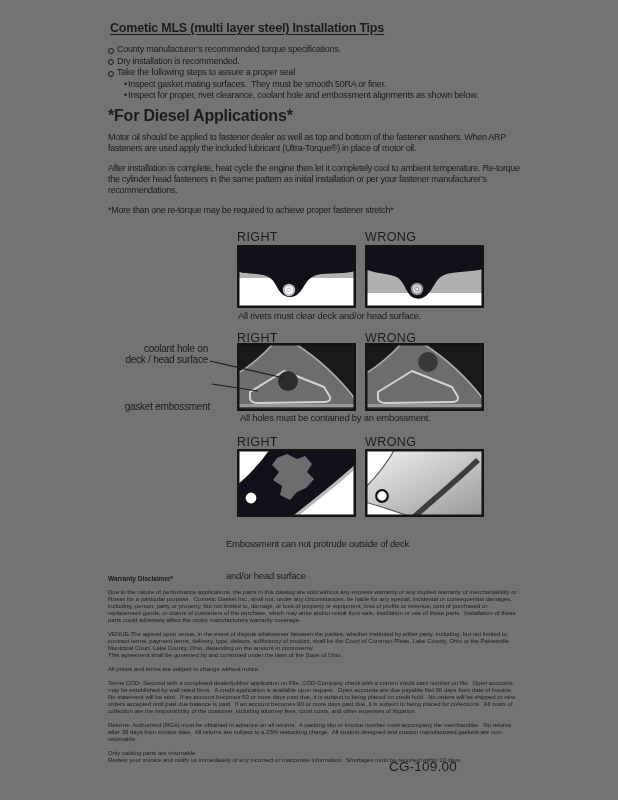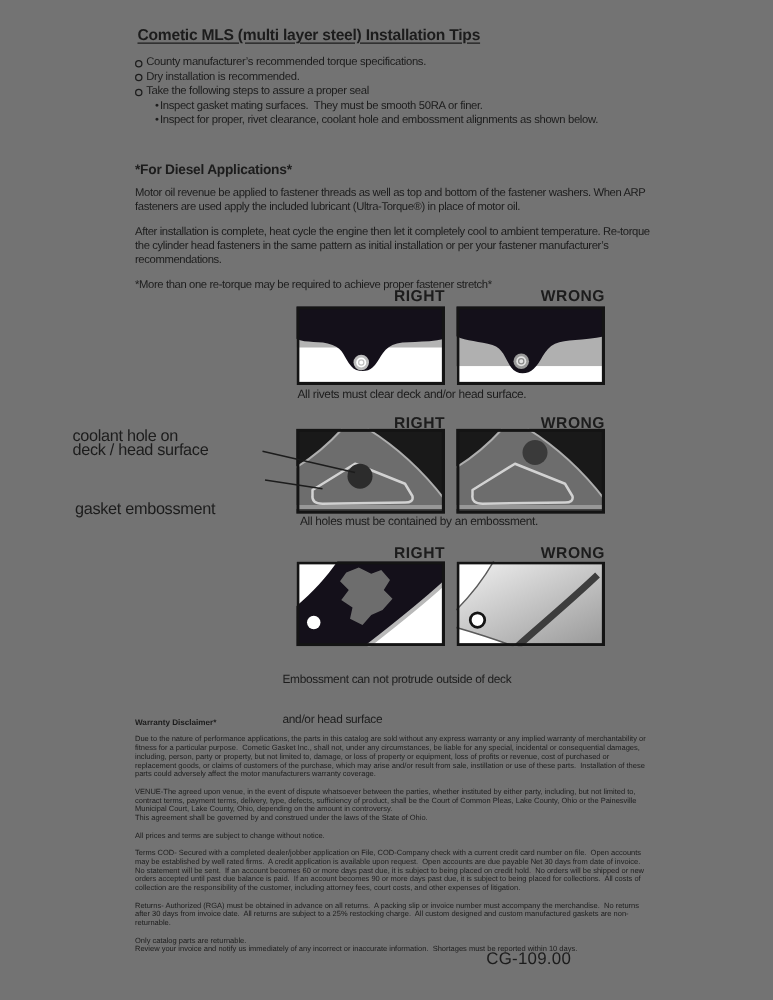--- a/index.html
+++ b/index.html
@@ -14,30 +14,30 @@
     font-size:12.5px; font-weight:bold; letter-spacing:-0.2px;
     text-decoration:underline; text-underline-offset:2px; margin:0 0 9px 2px;
   }
   .bullets { margin:0; }
   .bullet { display:flex; font-size:9px; letter-spacing:-0.25px; line-height:11.6px; }
   .ring { width:4px; height:4px; border:1px solid var(--ink,#1c1c1c); border-radius:50%;
           margin:3.6px 3px 0 0; flex:none; }
   .sub { margin-left:16px; }
   .dot { flex:none; margin-right:1px; font-size:9px; }
   .b-text, .para, .caption, .warr p, .side-label div { white-space:pre-wrap; }
-  .sec-head { font-size:11px; font-weight:bold; letter-spacing:-0.2px; margin:28px 0 7px 0; }
+  .sec-head { font-size:16px; font-weight:bold; letter-spacing:-0.2px; margin:5px 0 7px 0; }
   .para { font-size:9px; letter-spacing:-0.3px; line-height:11px; margin:0 0 9px 0; width:418px; }
 
   
   .diagrams { position:absolute; left:0; top:228px; width:618px; height:322px; }
-  .rw { position:absolute; width:119px; text-align:right; font-size:12.5px;
-        letter-spacing:0.4px; color:var(--ink,#1c1c1c);font-weight:bold; }
+  .rw { position:absolute; width:119px; text-align:left; font-size:12.5px;
+        letter-spacing:0.4px; color:var(--ink,#1c1c1c); }
   .dbox { position:absolute; width:119px; display:block; }
   .caption { position:absolute; font-size:9.5px; letter-spacing:-0.25px; line-height:10.5px; }
-  .side-label { position:absolute; width:150px; text-align:left; font-size:13px;
+  .side-label { position:absolute; width:150px; text-align:right; font-size:10px;
                 letter-spacing:-0.25px; line-height:10.5px; }
   .leader { position:absolute; left:0; top:0; pointer-events:none; }
 
   
   .warr { position:absolute; left:108px; top:575px; width:412px; }
   .warr h2 { font-size:6.5px; font-weight:bold; margin:0 0 7px 0; }
   .warr p { font-size:6px; line-height:7.1px; margin:0 0 6.6px 0; }
   .warr p.tight { margin-bottom:0; }
 
   .doc-num { position:absolute; left:389px; top:759px; font-size:13.5px; letter-spacing:0.2px; }
@@ -67,21 +67,21 @@
         <span class="dot">•</span>
         <span class="b-text">Inspect gasket mating surfaces.  They must be smooth 50RA or finer.</span>
       </div>
       <div class="bullet sub">
         <span class="dot">•</span>
         <span class="b-text">Inspect for proper, rivet clearance, coolant hole and embossment alignments as shown below.</span>
       </div>
     </div>
 
     <div class="sec-head">*For Diesel Applications*</div>
-    <div class="para">Motor oil revenue be applied to fastener threads as well as top and bottom of the fastener washers. When ARP fasteners are used apply the included lubricant (Ultra-Torque®) in place of motor oil.</div>
+    <div class="para">Motor oil should be applied to fastener dealer as well as top and bottom of the fastener washers. When ARP fasteners are used apply the included lubricant (Ultra-Torque®) in place of motor oil.</div>
     <div class="para">After installation is complete, heat cycle the engine then let it completely cool to ambient temperature. Re-torque the cylinder head fasteners in the same pattern as initial installation or per your fastener manufacturer’s recommendations.</div>
     <div class="para">*More than one re-torque may be required to achieve proper fastener stretch*</div>
   </div>
 
   <div class="diagrams">
 
     <div class="rw" style="left:237px; top:2px;">RIGHT</div>
     <div class="rw" style="left:365px; top:2px;">WRONG</div>
 
     <svg class="dbox" style="left:237px; top:17px;" width="119" height="63" viewBox="0 0 119 63">

